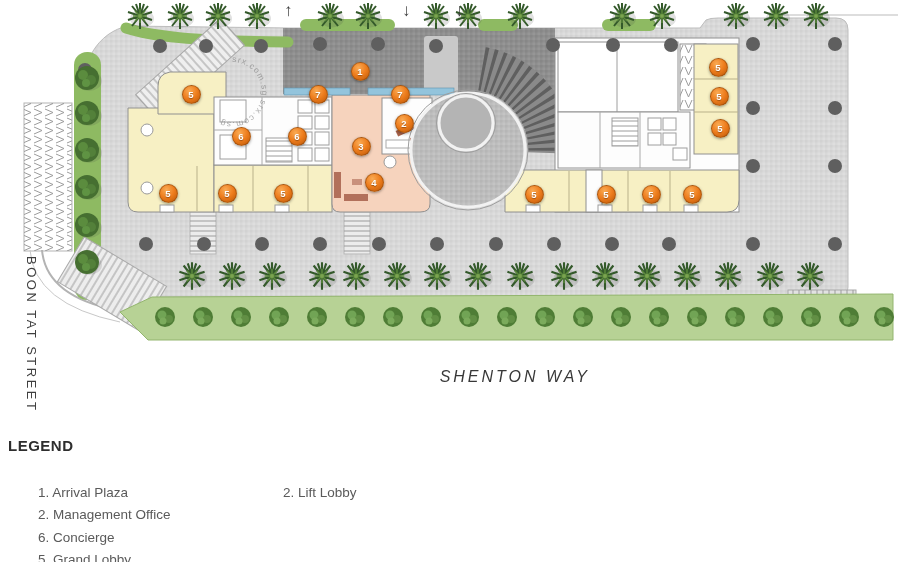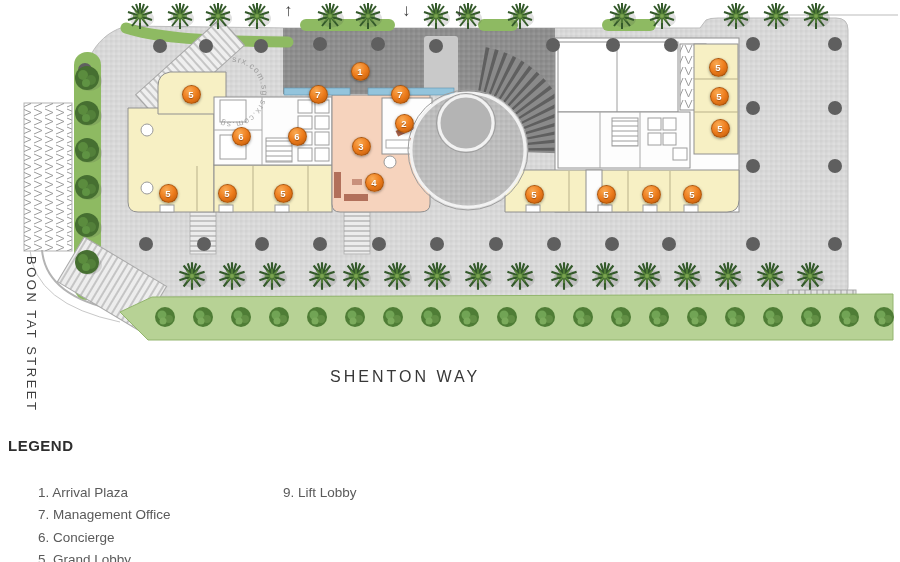--- a/index.html
+++ b/index.html
@@ -8,22 +8,22 @@
   #plan-svg{position:absolute;left:0;top:0;}
   .arrow{position:absolute;top:0px;font-size:17px;color:#3d3d3d;line-height:22px;}
   .marker{position:absolute;width:17px;height:17px;border-radius:50%;
           background:radial-gradient(circle at 38% 28%, #f9ab55 0%, #ee7d1d 48%, #b95606 100%);
           border:1px solid rgba(140,70,10,.6);
           box-shadow:0 1px 3px rgba(0,0,0,.4);
           color:#fff;font-size:9.5px;font-weight:bold;text-align:center;line-height:17px;
           text-shadow:0 1px 1px rgba(0,0,0,.35);}
   .street-left{position:absolute;left:24px;top:256px;writing-mode:vertical-lr;
                font-size:13px;letter-spacing:2.5px;color:#3f3f3f;}
-  .street-bottom{position:absolute;left:330px;top:368px;width:260px;text-align:left;
-                 font-size:16px;letter-spacing:3px;color:#383838;}
+  .street-bottom{position:absolute;left:330px;top:368px;width:260px;text-align:right;
+                 font-size:16px;letter-spacing:3px;color:#383838;font-style:italic;}
   .legend{position:absolute;left:0;top:420px;width:900px;height:142px;}
   .legend-title{position:absolute;left:8px;top:17px;font-size:15px;font-weight:bold;
                 color:#2e2e2e;letter-spacing:.5px;}
   .legend-col{position:absolute;top:46px;margin:16px;padding:0;list-style:none;}
   .legend-col.c1{left:22px;} .legend-col.c2{left:267px;}
   .legend-col li{font-size:13.5px;color:#5a5a5a;line-height:22.4px;height:22.4px;}
 </style>
 </head>
 <body>
 
@@ -354,21 +354,21 @@
       <div class="marker" style="left: 682.5px; top: 184.5px;">5</div>
     </div>
 
   <div class="street-left">BOON TAT STREET</div>
   <div class="street-bottom">SHENTON WAY</div>
 
   <div class="legend">
     <div class="legend-title">LEGEND</div>
     <ul class="legend-col c1">
       <li>1. Arrival Plaza</li>
-      <li>7. Management Office</li>
+      <li>2. Management Office</li>
       <li>6. Concierge</li>
       <li>5. Grand Lobby</li>
     </ul>
     <ul class="legend-col c2">
-      <li>9. Lift Lobby</li>
+      <li>2. Lift Lobby</li>
     </ul>
   </div>
 </div>
 
 </body></html>

